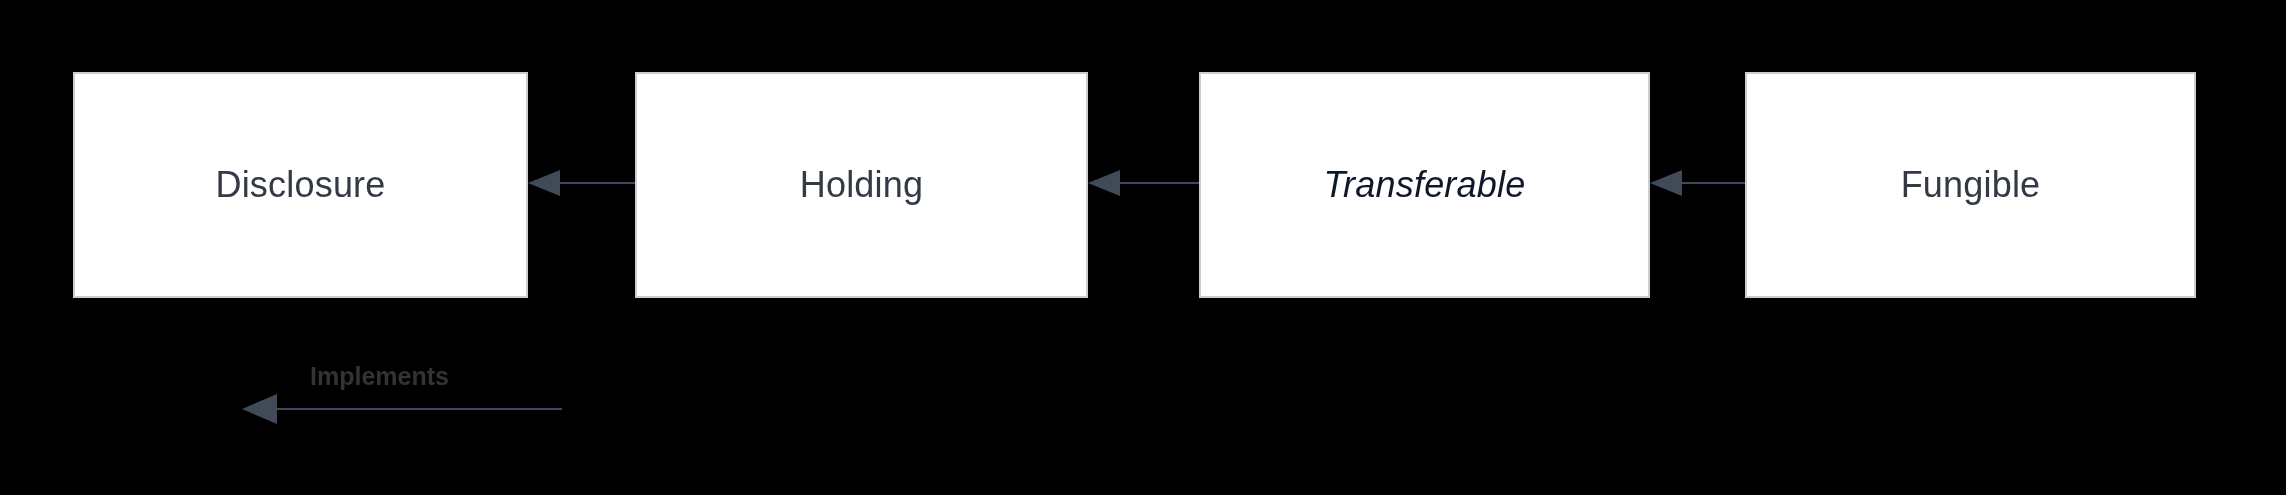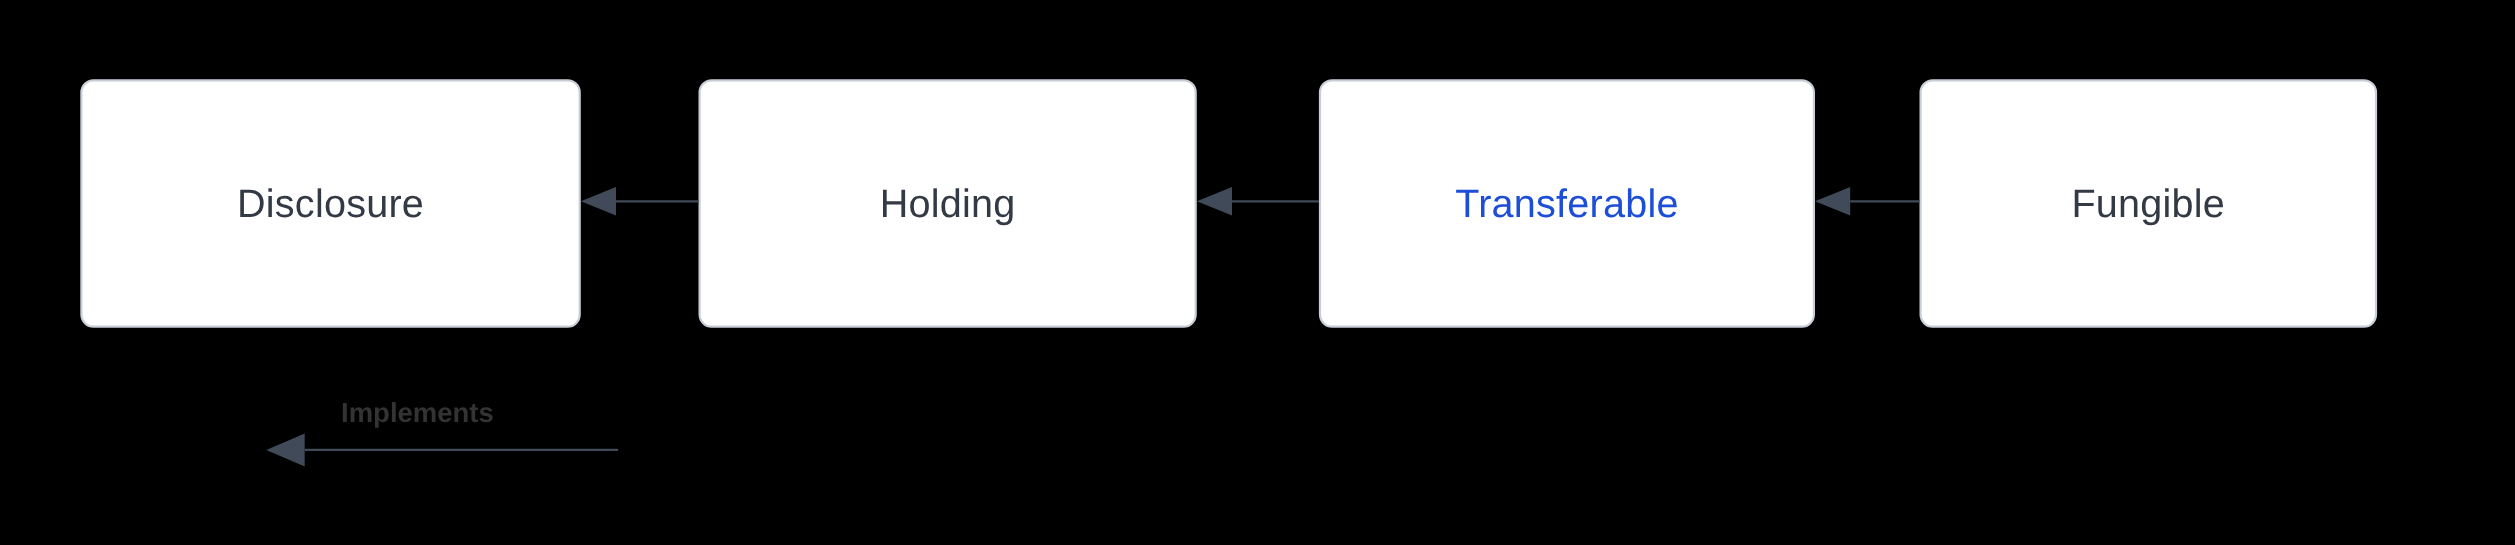--- a/index.html
+++ b/index.html
@@ -18,21 +18,21 @@
     background: #000000;
     overflow: hidden;
   }
   .node {
     position: absolute;
     top: 72px;
     height: 226px;
     box-sizing: border-box;
     background: #ffffff;
     border: 2px solid #c9ced6;
-    border-radius: 12px;
+    border-radius: 0;
     display: flex;
     align-items: center;
     justify-content: center;
   }
   .node-label {
     font-size: 36px;
     font-weight: 400;
     color: #333a45;
     letter-spacing: 0.2px;
     line-height: 1;
@@ -71,23 +71,23 @@
 
 <div id="canvas">
 
   <div class="node" id="node-0" style="left: 73px; top: 72px; width: 455px; height: 226px; background: rgb(255, 255, 255); border-color: rgb(201, 206, 214);">
     <span class="node-label" style="color: rgb(51, 58, 69);">Disclosure</span>
   </div>
   <div class="node" id="node-1" style="left: 635px; top: 72px; width: 453px; height: 226px; background: rgb(255, 255, 255); border-color: rgb(201, 206, 214); text-align: right;">
     <span class="node-label" style="color: rgb(51, 58, 69);">Holding</span>
   </div>
   <div class="node" id="node-2" style="left: 1199px; top: 72px; width: 451px; height: 226px; background: rgb(255, 255, 255); border-color: rgb(201, 206, 214);">
-    <span class="node-label" style="color: #1d4ed8;">Transferable</span>
+    <span class="node-label" style="color: #0f172a; font-style: italic;">Transferable</span>
   </div>
-  <div class="node" id="node-3" style="left: 1745px; top: 72px; width: 416px; height: 226px; background: rgb(255, 255, 255); border-color: rgb(201, 206, 214);">
+  <div class="node" id="node-3" style="left: 1745px; top: 72px; width: 451px; height: 226px; background: rgb(255, 255, 255); border-color: rgb(201, 206, 214);">
     <span class="node-label" style="color: rgb(51, 58, 69);">Fungible</span>
   </div>
 
   <div class="edge" id="edge-0" style="left: 528px; top: 168px;">
       <svg width="107" height="30" viewBox="0 0 107 30">
         <line x1="107" y1="15" x2="32" y2="15" stroke="#414a59" stroke-width="2"></line>
         <polygon points="0,15 32,2 32,28" fill="#414a59"></polygon>
       </svg>
     </div>
   <div class="edge" id="edge-1" style="left: 1088px; top: 168px;">

